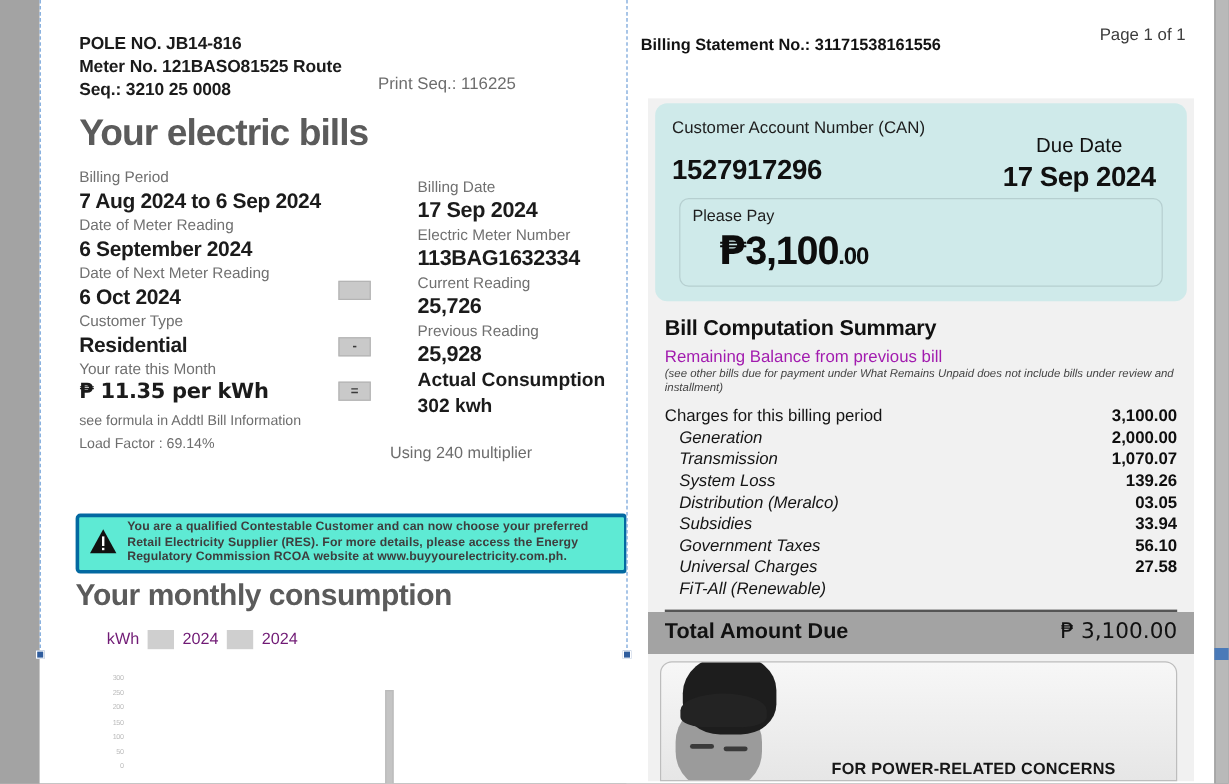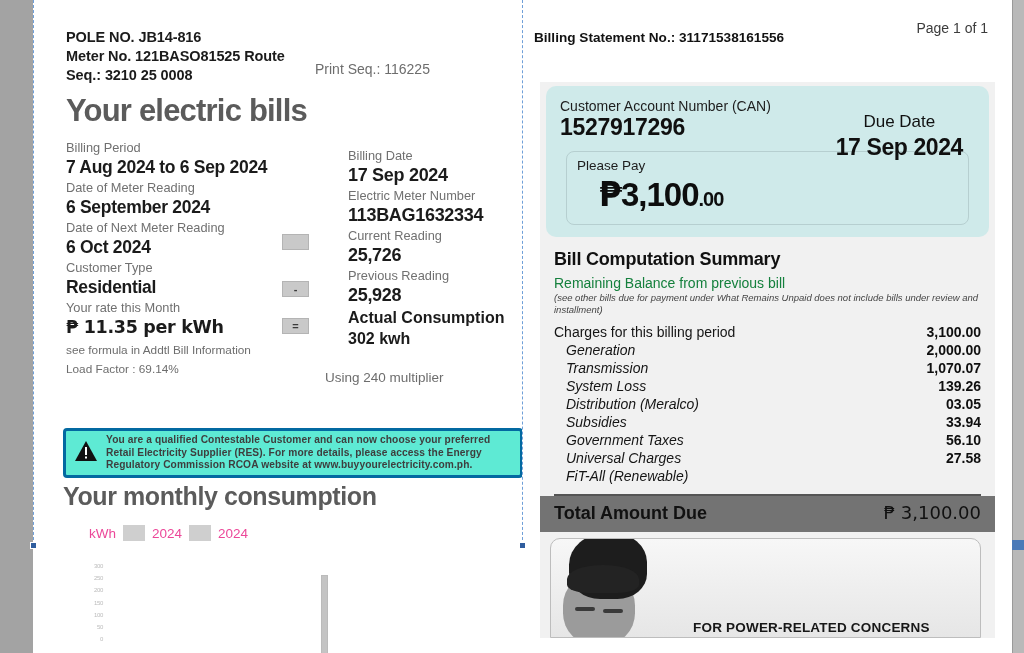--- a/index.html
+++ b/index.html
@@ -88,22 +88,22 @@
   }
 
   .consumption-title {
     position: absolute; left: 30px; top: 482px;
     font-size: 25px; font-weight: bold; color: #5b5b5b;
     letter-spacing: -0.4px;
     text-align: center;
   }
   .legend {
     position: absolute; left: 30px; top: 525px;
-    display: flex; align-items: center; gap: 7px;
-    font-size: 13.5px; color: #ec4899; padding-left: 26px;
+    display: flex; align-items: flex-start; gap: 7px;
+    font-size: 13.5px; color: #701a75; padding-left: 26px;
   }
   .sw { width: 22px; height: 16px; background: #cfcfcf; display: inline-block; }
 
   
   .chart { position: absolute; left: 30px; top: 556px; width: 430px; height: 97px; }
   .yaxis { position: absolute; left: 10px; top: 4px; width: 30px; }
   .ytick {
     font-size: 6px; color: #bcbcbc; text-align: right;
     height: 12.2px; line-height: 12.2px; letter-spacing: -0.3px;
   }
@@ -129,58 +129,58 @@
     position: absolute; left: 18px; top: 82px;
     width: 455px; background: #f1f1f1;
     min-height: 500px;
   }
   .can-box {
     position: relative; margin: 4px 6px 0 6px;
     background: #cfeaea; border-radius: 10px;
     padding: 12px 14px 12px 14px;
   }
   .can-lbl { font-size: 14px; color: #1d1d1d; }
-  .can-num { font-size: 23px; font-weight: bold; color: #101010; letter-spacing: -0.3px; }
+  .can-num { font-size: 23px; font-weight: bold; color: #101010; margin-top: 14px; letter-spacing: -0.3px; }
   .due-wrap { position: absolute; right: 26px; top: 26px; text-align: center; }
   .due-lbl { font-size: 17px; color: #111; }
   .due-val { font-size: 23px; font-weight: bold; color: #101010; margin-top: 2px; letter-spacing: -0.4px; }
   .pleasepay {
     margin: 10px 6px 0 6px; border: 1px solid #b6cfd0; border-radius: 8px;
     padding: 6px 11px 10px 10px;
   }
   .pp-lbl { font-size: 13.5px; color: #1d1d1d; }
   .pp-amt {
     font-size: 33px; font-weight: bold; color: #0d0d0d;
     letter-spacing: -1px; margin-top: 2px; padding-left: 22px;
   }
   .pp-amt .cents { font-size: 20px; }
 
   .bcs {
     padding: 12px 14px 0 14px;
   }
   .bcs-title {
     font-size: 18px; font-weight: bold; color: #111; letter-spacing: -0.2px;
   }
-  .bcs-sub { font-size: 14px; color: #15803d; margin-top: 5px; }
+  .bcs-sub { font-size: 14px; color: #a21caf; margin-top: 5px; }
   .bcs-note { font-size: 9.5px; font-style: italic; color: #444; line-height: 11.5px; margin-top: 1px; }
   .row {
     position: relative; display: flex; justify-content: space-between;
     font-size: 14px; color: #151515;
   }
   .row.head { margin-top: 9px; font-weight: normal; }
   .row.item { font-style: italic; padding-left: 12px; margin-top: 2px; }
   .row .amt { font-style: normal; font-weight: bold; font-size: 14px; color: #0f0f0f; }
   .row.head .amt { font-weight: bold; }
 
   .total-sep {
     margin: 10px 14px 0 14px; border-top: 2px solid #555;
   }
   .total-row {
     display: flex; justify-content: space-between; align-items: baseline;
-    padding: 6px 14px 8px 14px; background: #737373;
+    padding: 6px 14px 8px 14px; background: #a3a3a3;
   }
   .total-lbl { font-size: 18px; font-weight: bold; color: #111; }
   .total-amt { font-size: 18px; font-weight: normal; color: #111; }
 
   .photo-card {
     margin: 6px 14px 0 10px; height: 100px;
     border: 1px solid #bdbdbd; border-radius: 10px 10px 0 0;
     overflow: hidden; position: relative;
     background: linear-gradient(180deg,#f7f7f7 0%, #e6e6e6 100%);
   }

